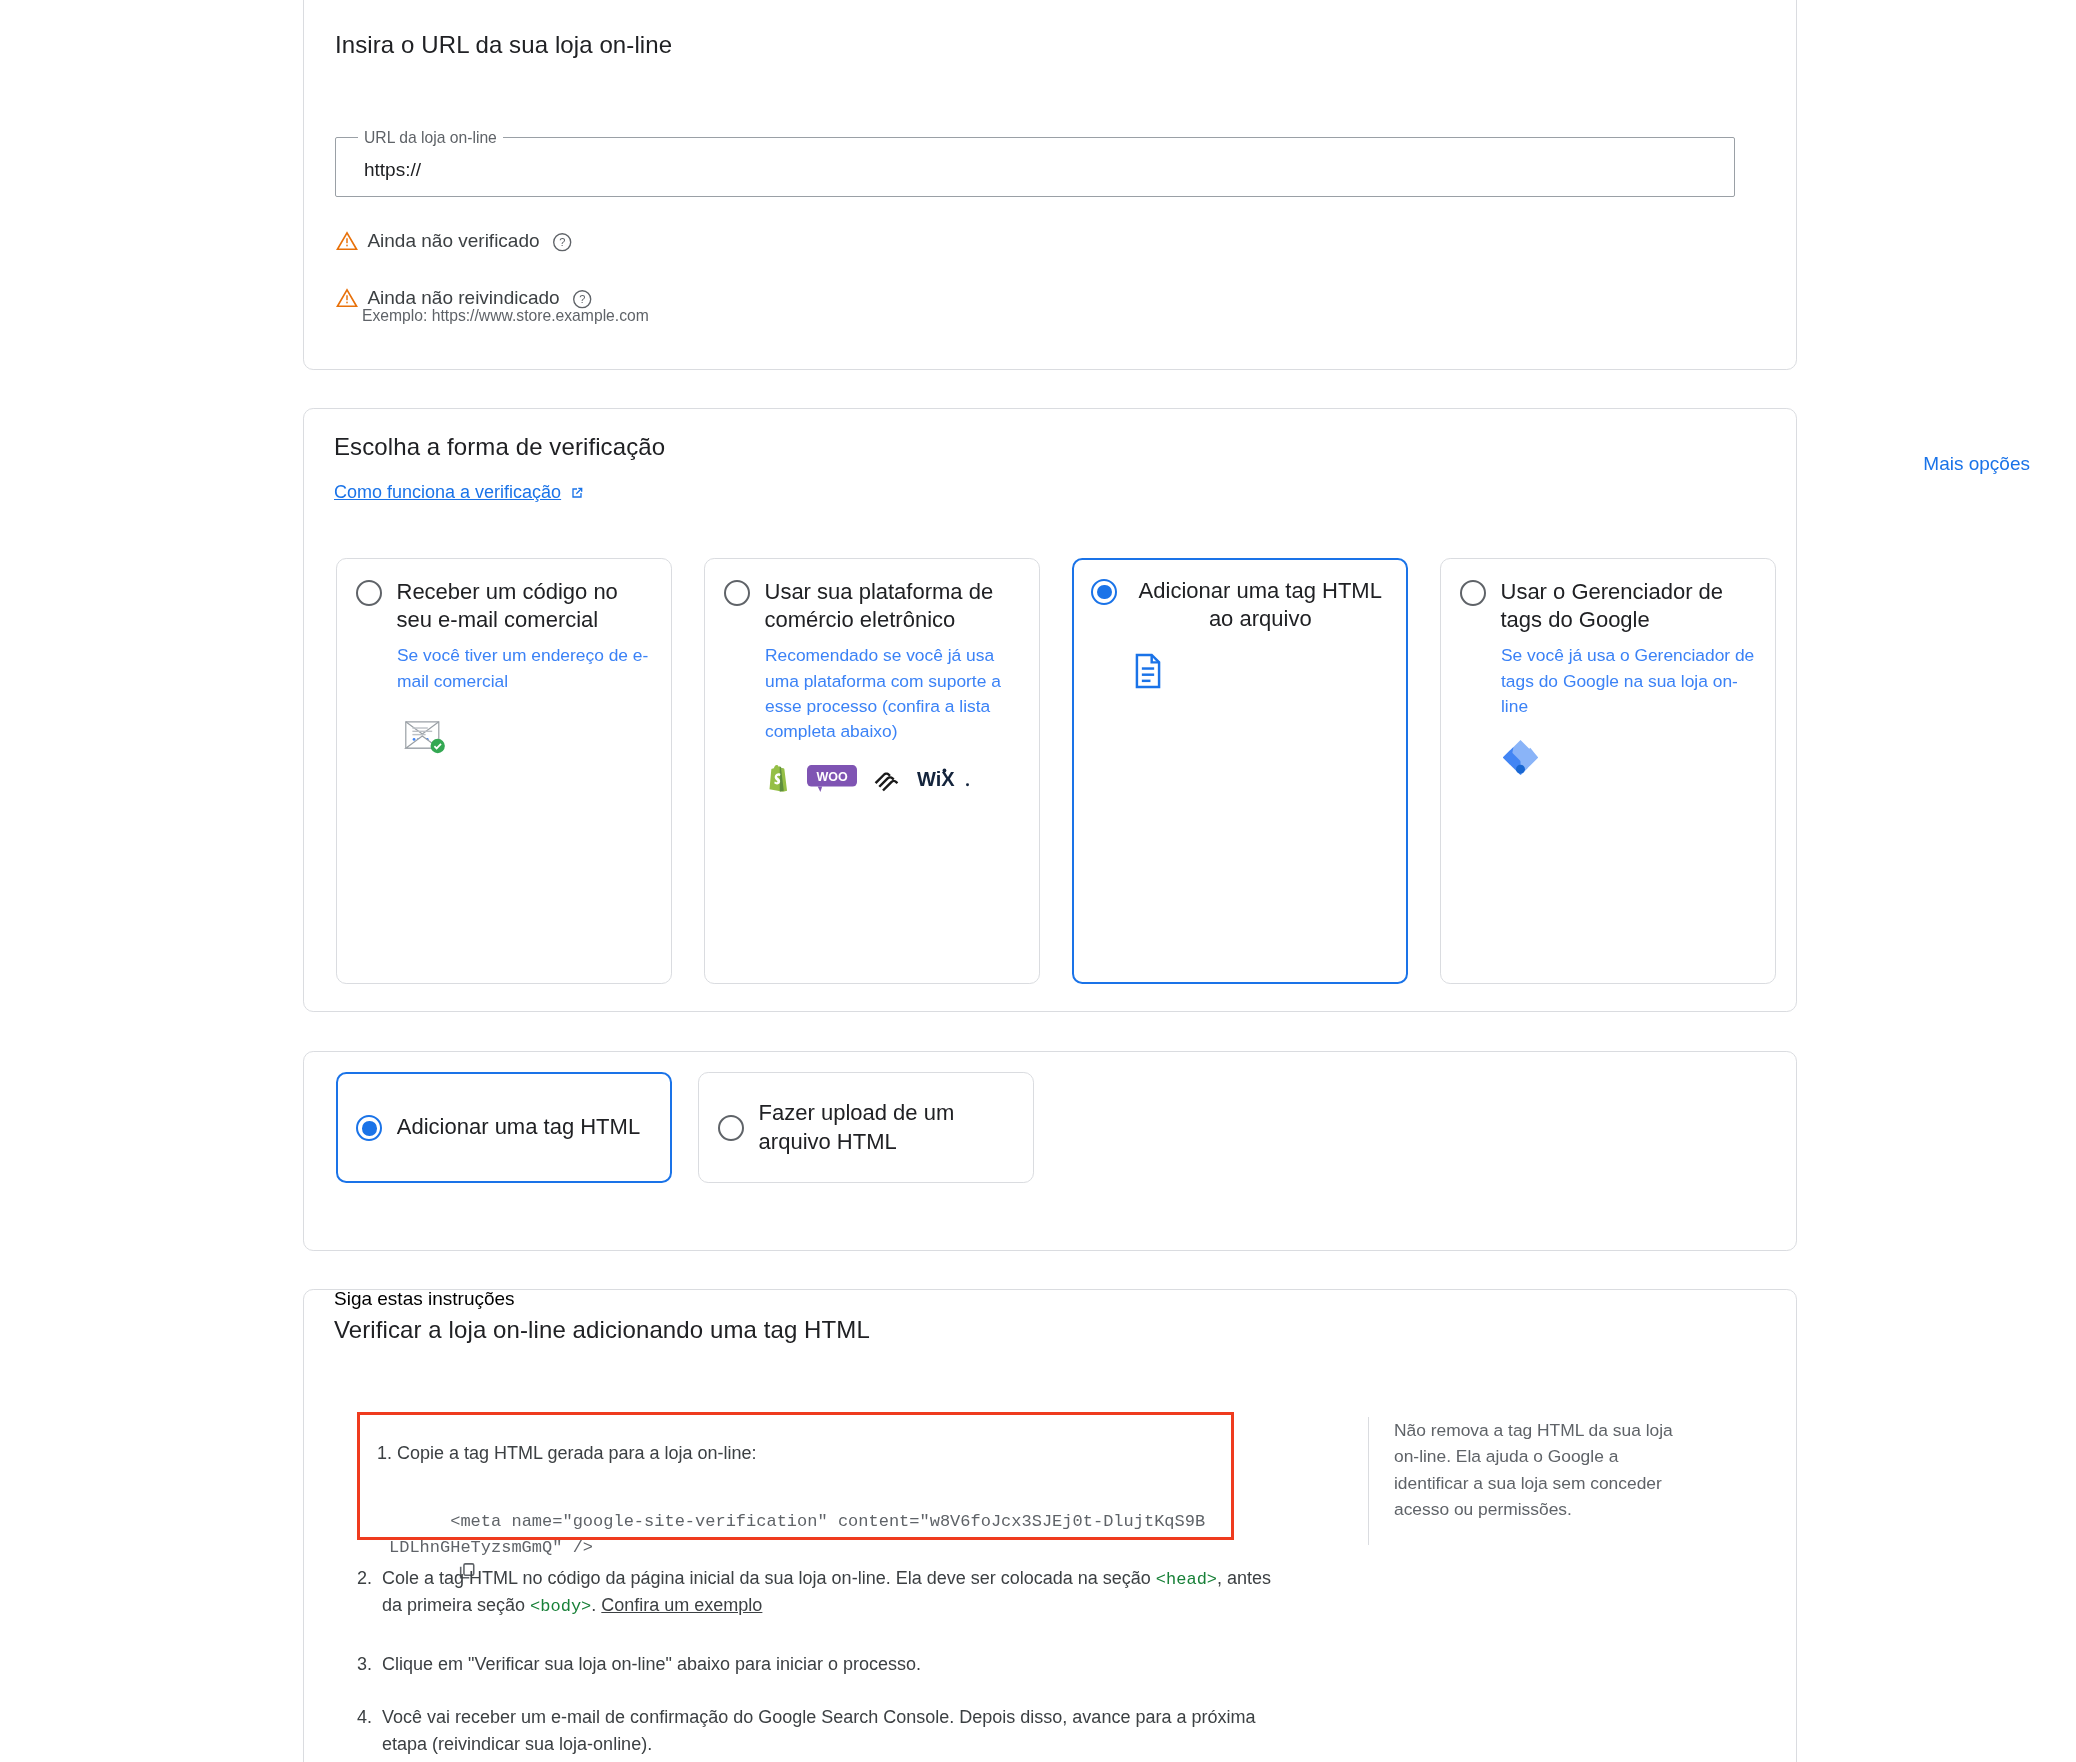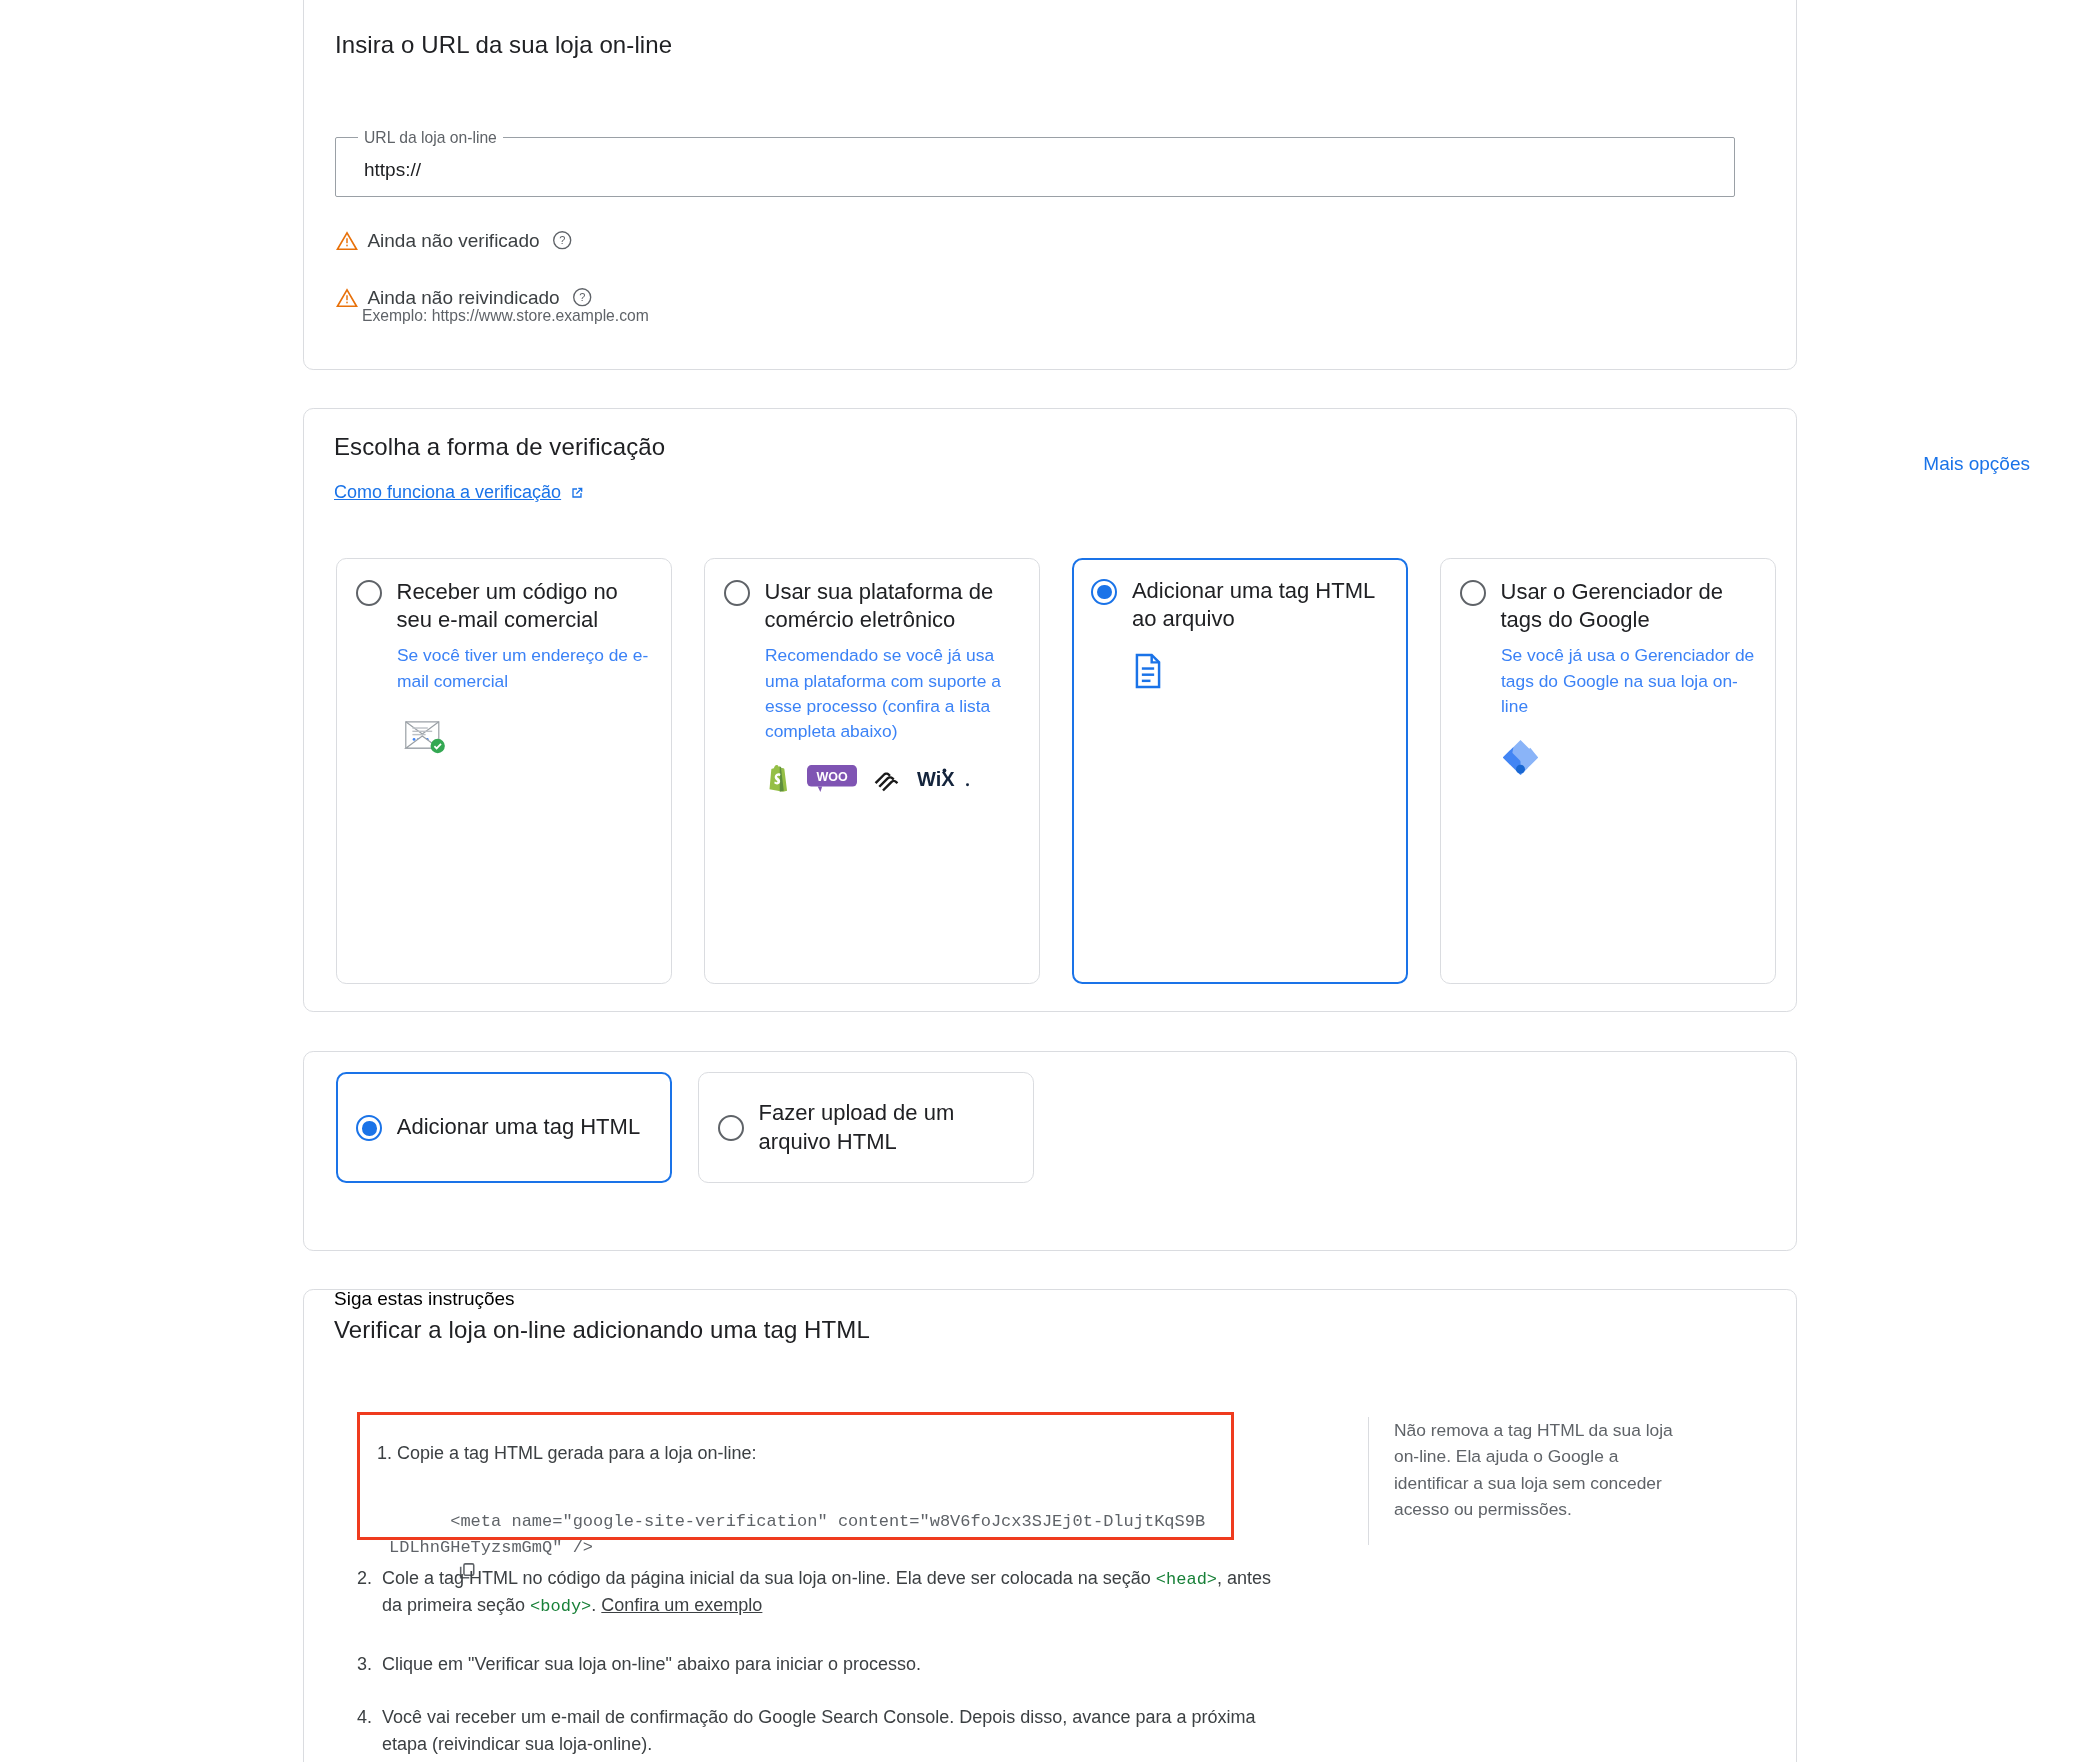--- a/index.html
+++ b/index.html
@@ -39,21 +39,21 @@
   }
   .field-value {
     position: absolute; left: 28px; top: 21px;
     font-size: 19px; color: #202124;
   }
   .field-hint {
     position: absolute; left: 362px; top: 307px;
     font-size: 15.7px; color: #5f6368;
   }
   .status-row {
-    position: absolute; display: flex; align-items: flex-start;
+    position: absolute; display: flex; align-items: flex-end;
     font-size: 19px; color: #3c4043;
   }
   .warn-ico { width:22px; height:22px; margin-right:9.4px; display:block; flex:none; }
   .help-ico { width:20.4px; height:20.4px; margin-left:12.8px; display:block; flex:none; }
 
   
   #card-method { left: 303px; top: 408px; width: 1494px; height: 604px; }
   .more-link {
     position: absolute; right: 47px; top: 453px;
     font-size: 19px; color: #1a73e8; cursor: pointer;
@@ -69,21 +69,21 @@
   .opt-grid {
     position: absolute; left: 336px; top: 558px;
     display: flex; gap: 32px;
   }
   .opt {
     width: 336px; min-height: 426px;
     border: 1.3px solid #dadce0; border-radius: 10.2px;
     background: #fff; padding: 19px 19px 19px 19px;
     position: relative; cursor: pointer;
   }
-  .opt.selected { border: 2.6px solid #1a73e8; padding: 17.4px 17.4px 17.4px 17.4px; }
+  .opt.selected { border: 2.6px solid #1a73e8; padding: 17.4px 17.4px 17.4px 17.4px; text-align: center; }
   .opt-head { display: flex; align-items: flex-start; }
   .radio {
     width: 26px; height: 26px; border-radius: 50%;
     border: 2.6px solid #5f6368; flex: none; margin: 1.7px 14.5px 0 0;
     background: #fff; position: relative;
   }
   .radio.on { border-color: #1a73e8; }
   .radio.on::after {
     content:""; position:absolute; left:50%; top:50%;
     width:14.5px; height:14.5px; margin:-7.2px 0 0 -7.2px;

